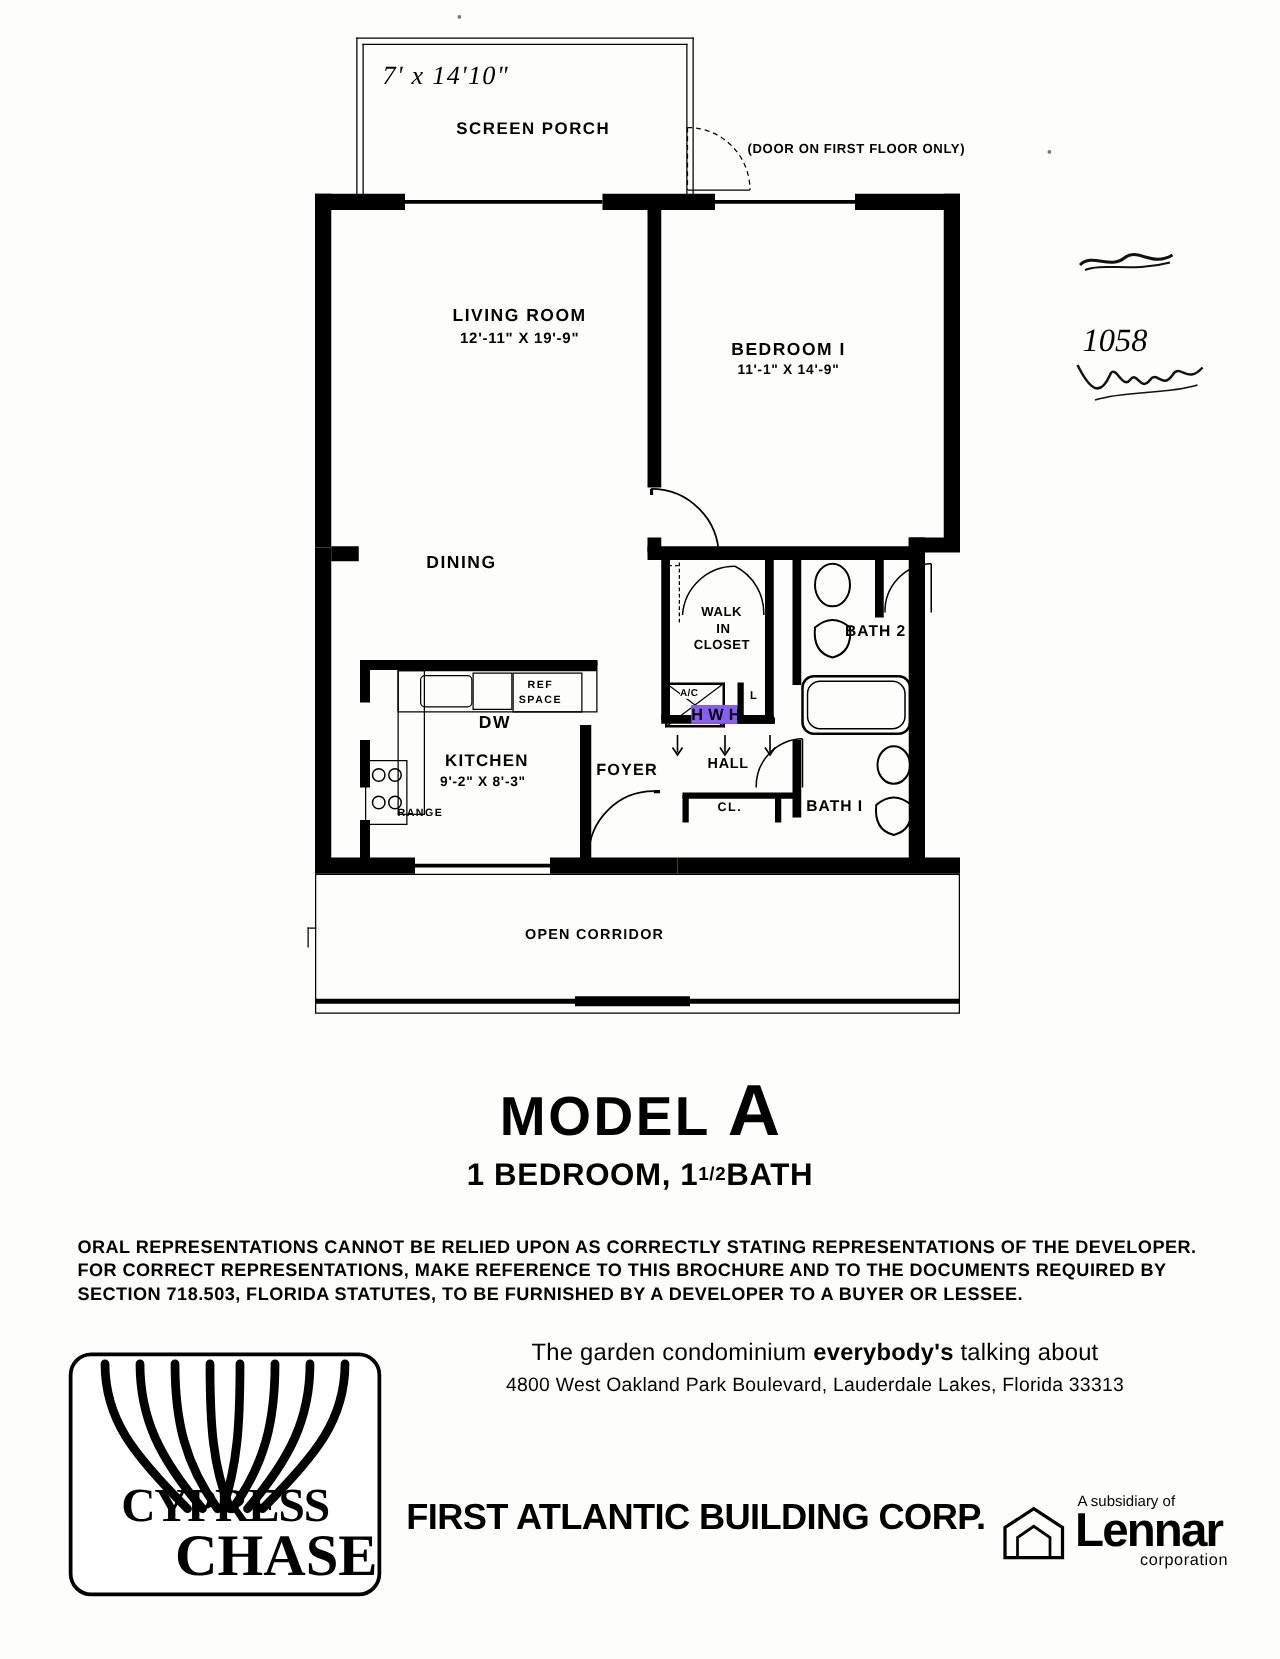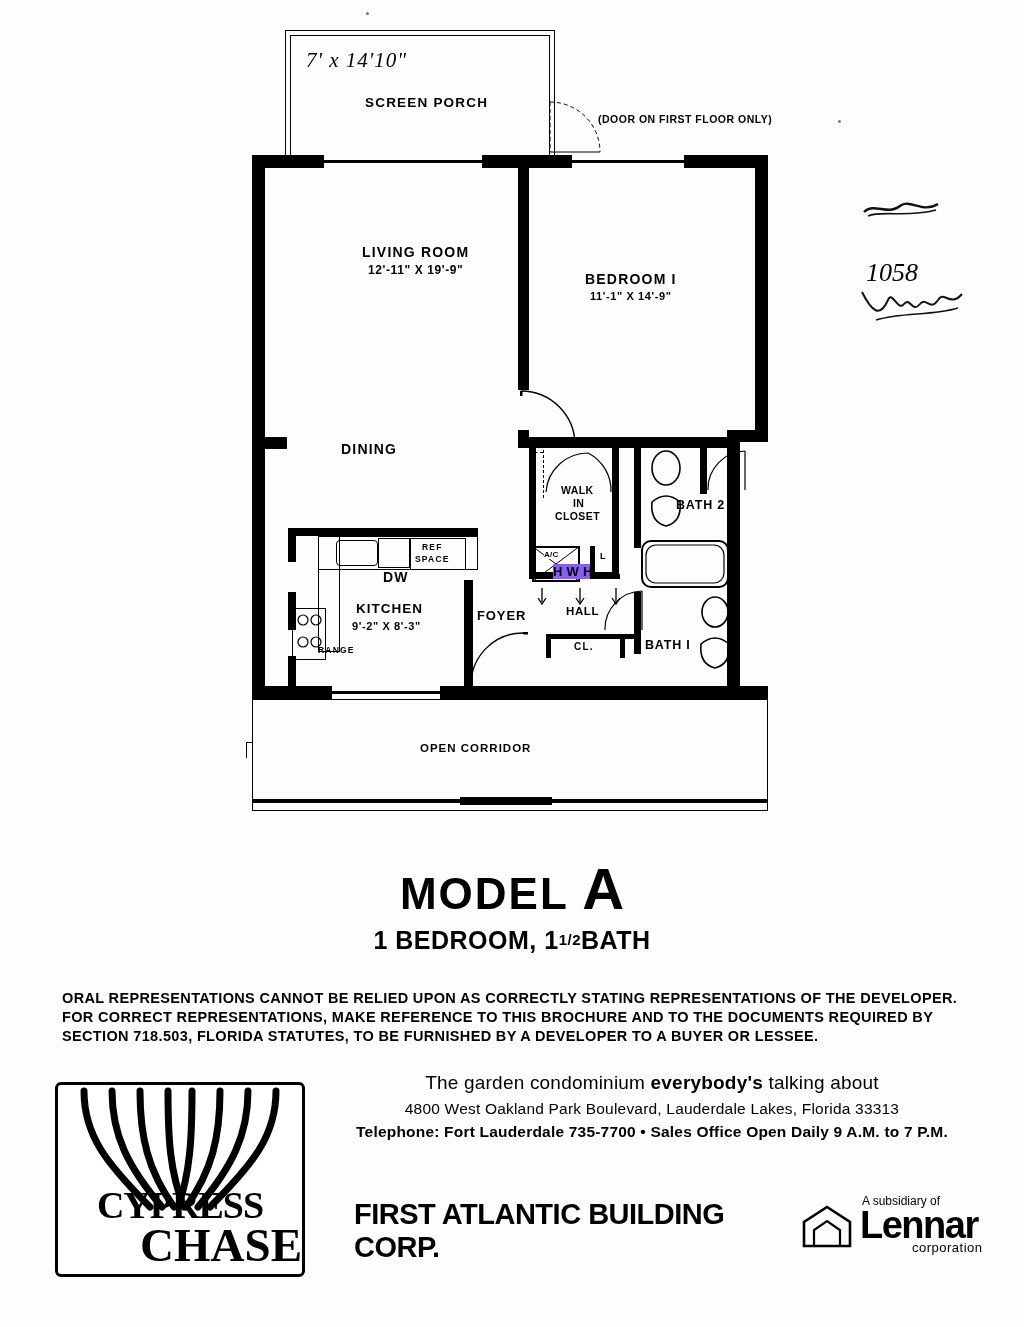--- a/index.html
+++ b/index.html
@@ -124,21 +124,21 @@
     letter-spacing: .2px;
     font-weight: bold;
   }
 
   
   #logo {
     position: absolute;
     left: 55px; top: 1082px;
     width: 250px; height: 195px;
     border: 3px solid #000;
-    border-radius: 6px;
+    border-radius: 18px;
     box-sizing: border-box;
     overflow: hidden;
     background: #fff;
   }
   #logo-svg { display:block; }
   #logo-text {
     position: absolute;
     left: 0; bottom: 6px; width: 100%;
     text-align: center;
     font-family: "Liberation Serif", serif;
@@ -152,21 +152,20 @@
     position: absolute;
     left: 325px; top: 1196px;
     width: 470px;
   }
   #dev-by { font-size: 17px; letter-spacing: .2px; }
   #dev-name {
     font-size: 29px;
     font-weight: bold;
     letter-spacing: -0.5px;
     margin-top: 2px;
-    margin-left: 29px;
   }
   #lennar {
     position: absolute;
     left: 800px; top: 1196px;
     width: 200px;
     height: 60px;
   }
   #lennar-sub {
     position: absolute;
     left: 62px; top: -2px;
@@ -409,21 +408,20 @@
       <span>1 BEDROOM, 1</span><span class="frac">1/2</span><span>BATH</span>
     </div>
 
     <div id="disclaimer">ORAL REPRESENTATIONS CANNOT BE RELIED UPON AS CORRECTLY STATING REPRESENTATIONS OF THE DEVELOPER. FOR CORRECT REPRESENTATIONS, MAKE REFERENCE TO THIS BROCHURE AND TO THE DOCUMENTS REQUIRED BY SECTION 718.503, FLORIDA STATUTES, TO BE FURNISHED BY A DEVELOPER TO A BUYER OR LESSEE.</div>
 
     <div id="info-block">
       <div id="tagline">
         <span>The garden condominium </span><b>everybody's</b><span> talking about</span>
       </div>
       <div id="address">4800 West Oakland Park Boulevard, Lauderdale Lakes, Florida 33313</div>
-      <div id="phone">Telephone: Fort Lauderdale 735-7700  •  Sales Office Open Daily 9 A.M. to 7 P.M.</div>
     </div>
   </div>
 
   <div id="logo">
     <svg id="logo-svg" width="244" height="130" viewBox="0 0 244 130">
       <g fill="none" stroke="#000" stroke-width="7" stroke-linecap="round">
         <path d="M26,6 C26,50 48,78 92,122"></path>
         <path d="M54,6 C54,50 70,82 104,122"></path>
         <path d="M82,6 C82,52 90,86 116,122"></path>
         <path d="M110,6 C110,54 112,88 126,122"></path>

